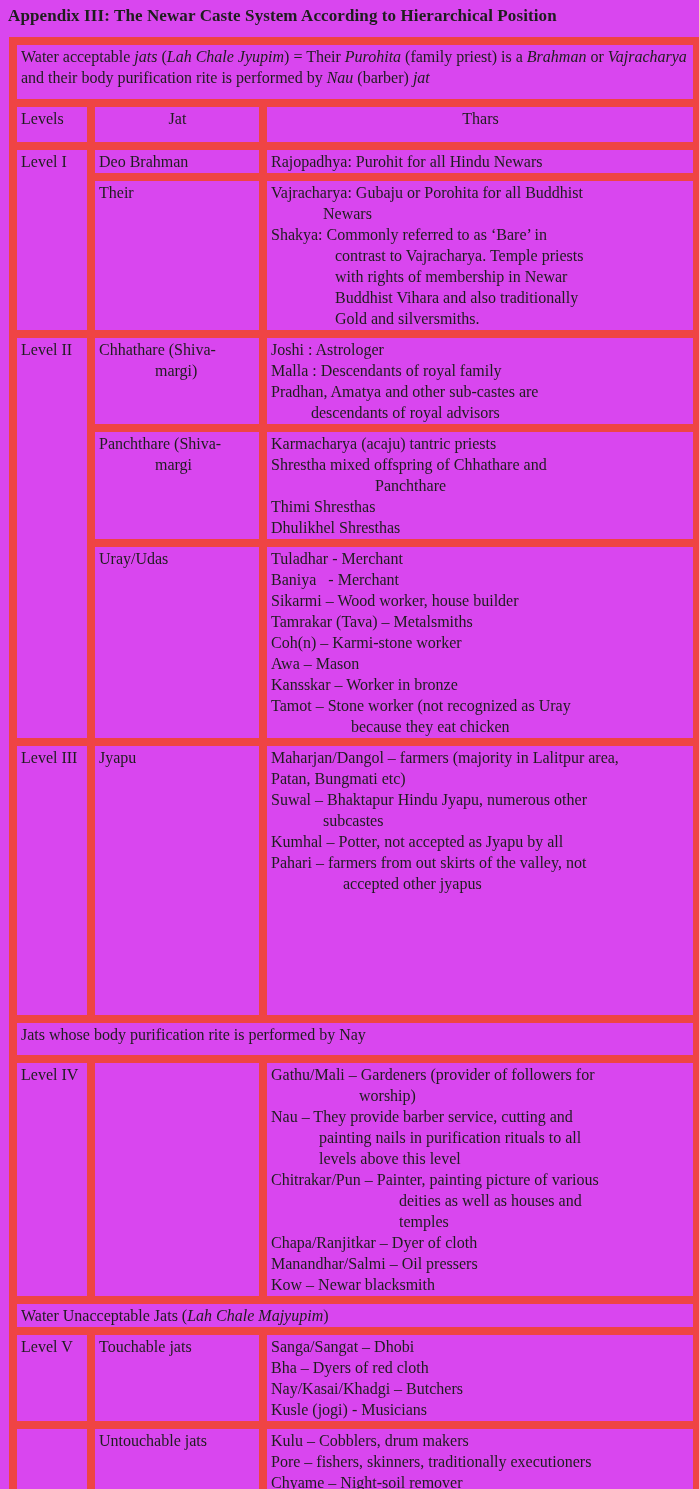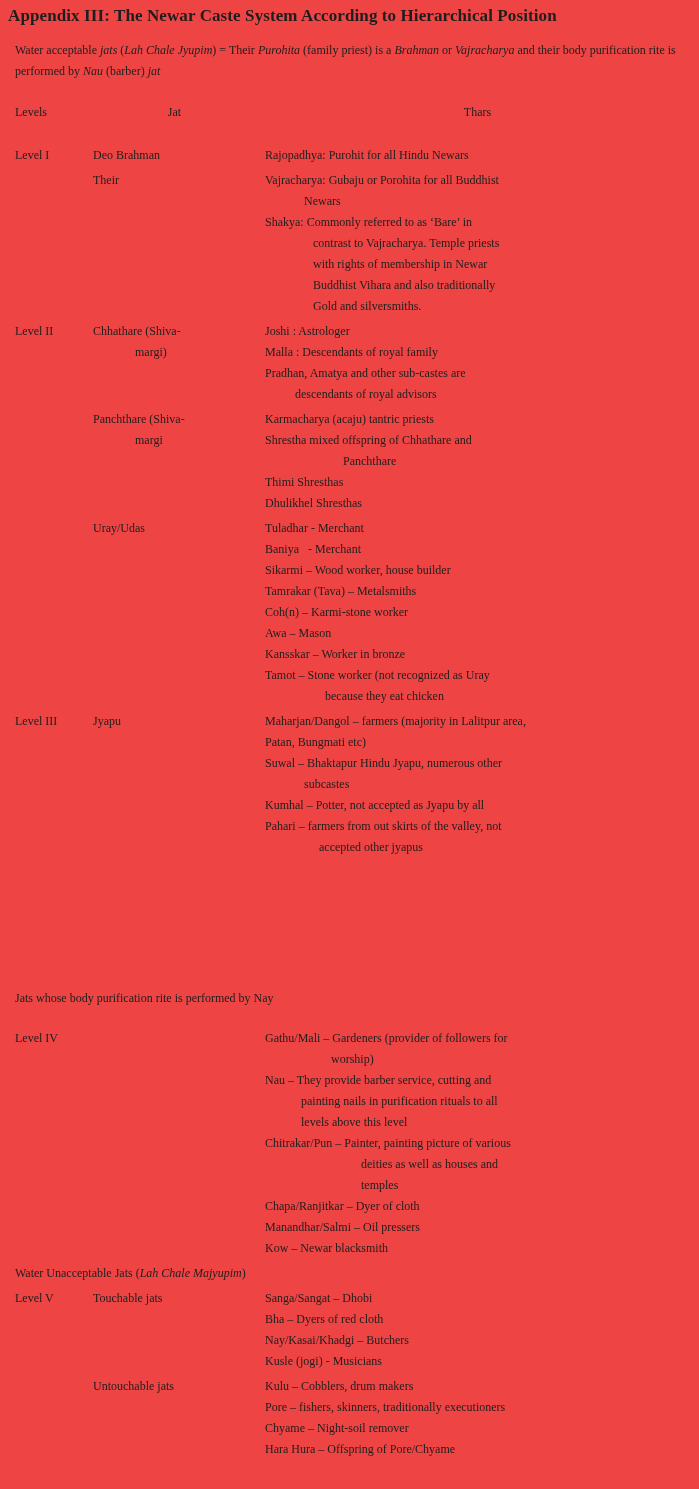--- a/index.html
+++ b/index.html
@@ -1,42 +1,42 @@
 <!DOCTYPE html>
 <html><head>
 <meta charset="utf-8">
 <style>
   html, body { margin: 0; padding: 0; background: #ffffff; }
   .page {
     width: 699px;
     height: 1489px;
-    background: #ef4444;
+    background: #d946ef;
     font-family: "Liberation Serif", serif;
     color: #1e1e1e;
     overflow: hidden;
     box-sizing: border-box;
   }
   .title {
     font-size: 17px;
     font-weight: bold;
     margin: 0;
     padding: 6px 0 0 8px;
     letter-spacing: 0.1px;
   }
   table.caste {
     border-collapse: collapse;
     table-layout: fixed;
     width: 684px;
     margin: 11px 0 0 9px;
   }
   table.caste td {
-    border: 2px solid #ef4444;
+    border: 8px solid #ef4444;
     vertical-align: top;
     padding: 1px 3px 1px 4px;
-    font-size: 12px;
+    font-size: 16px;
     line-height: 21px;
     white-space: pre-wrap;
     overflow: hidden;
     word-wrap: break-word;
   }
   td.center { text-align: center; white-space: normal; }
   td.full { white-space: normal; }
   .col-levels { width: 78px; }
   .col-jat { width: 172px; }
   .col-thars { width: 434px; }

